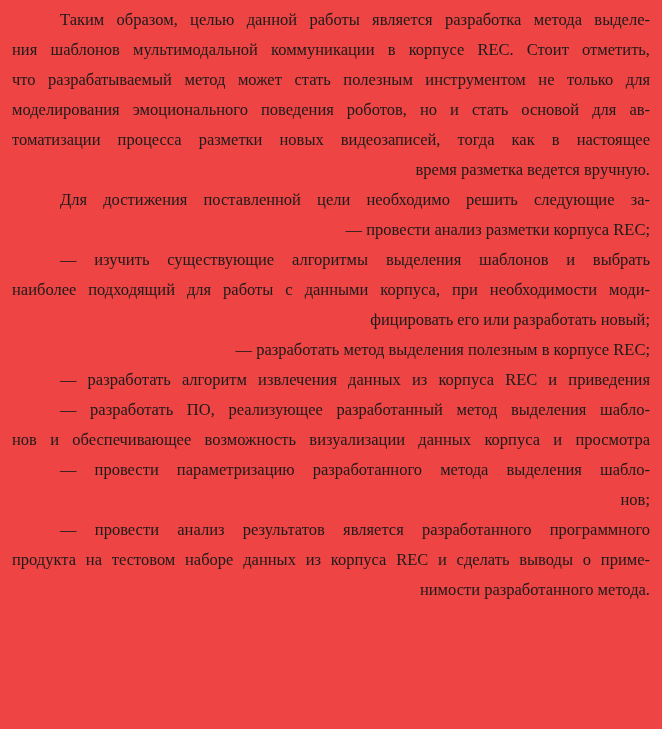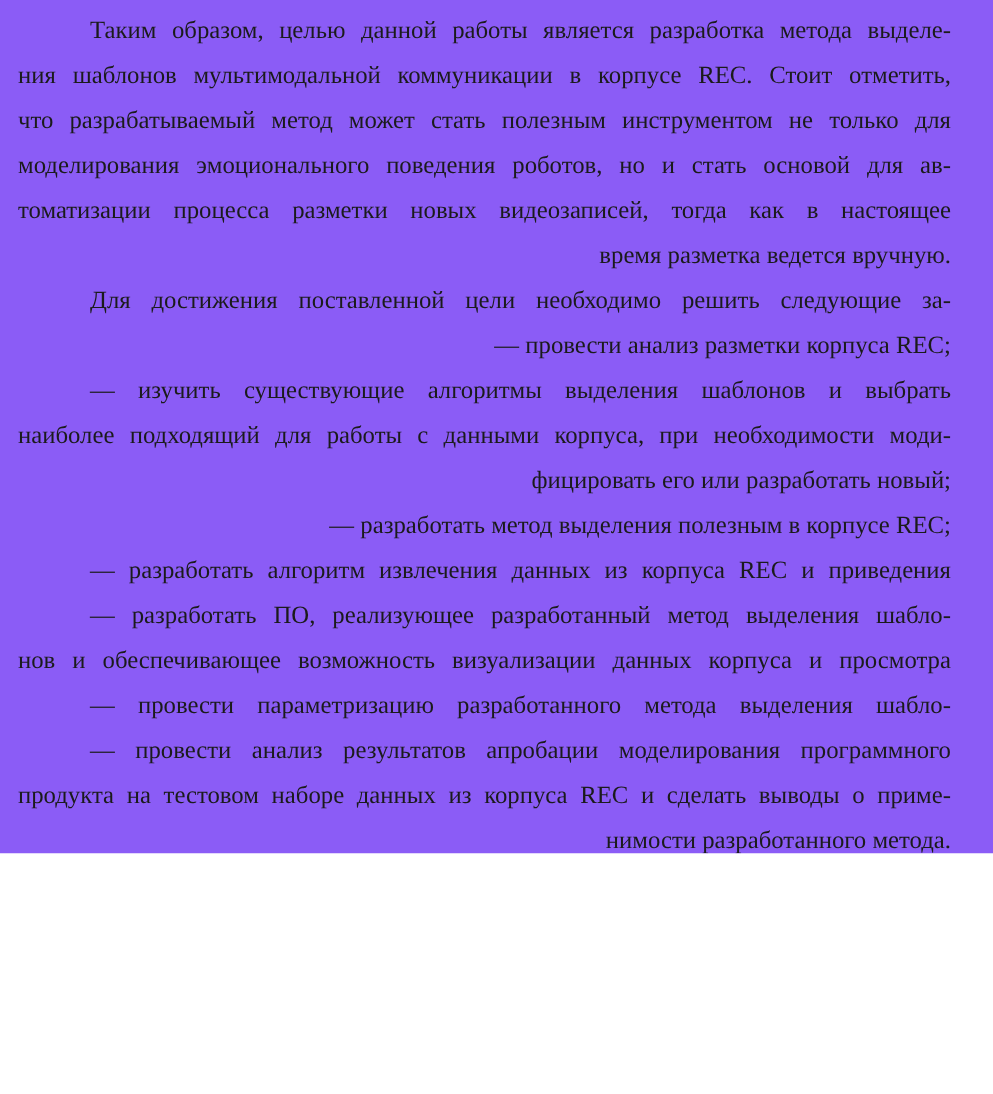--- a/index.html
+++ b/index.html
@@ -3,24 +3,24 @@
 <meta charset="utf-8">
 <style>
   html, body {
     margin: 0;
     padding: 0;
     background: #ffffff;
   }
   .page {
     position: relative;
     width: 662px;
-    height: 569px;
+    height: 729px;
     box-sizing: border-box;
-    padding: 5px 28px 0 12px;
-    background: #8b5cf6;
+    padding: 5px 12px 0 12px;
+    background: #ef4444;
     font-family: "Liberation Serif", "DejaVu Serif", serif;
     font-size: 16.5px;
     color: #1b1b1b;
     overflow: hidden;
   }
   .para { margin: 0; padding: 0; }
   .ln {
     line-height: 30px;
     text-align: right;
     white-space: normal;
@@ -70,21 +70,22 @@
     <div class="ln ind j">— разработать алгоритм извлечения данных из корпуса REC и приведения</div>
   </div>
 
   <div class="para">
     <div class="ln ind j">— разработать ПО, реализующее разработанный метод выделения шабло-</div>
     <div class="ln j">нов и обеспечивающее возможность визуализации данных корпуса и просмотра</div>
   </div>
 
   <div class="para">
     <div class="ln ind j">— провести параметризацию разработанного метода выделения шабло-</div>
+    <div class="ln">нов;</div>
   </div>
 
   <div class="para">
-    <div class="ln ind j">— провести анализ результатов апробации моделирования программного</div>
+    <div class="ln ind j">— провести анализ результатов является разработанного программного</div>
     <div class="ln j">продукта на тестовом наборе данных из корпуса REC и сделать выводы о приме-</div>
     <div class="ln">нимости разработанного метода.</div>
   </div>
 
 </div>
 
 </body></html>

